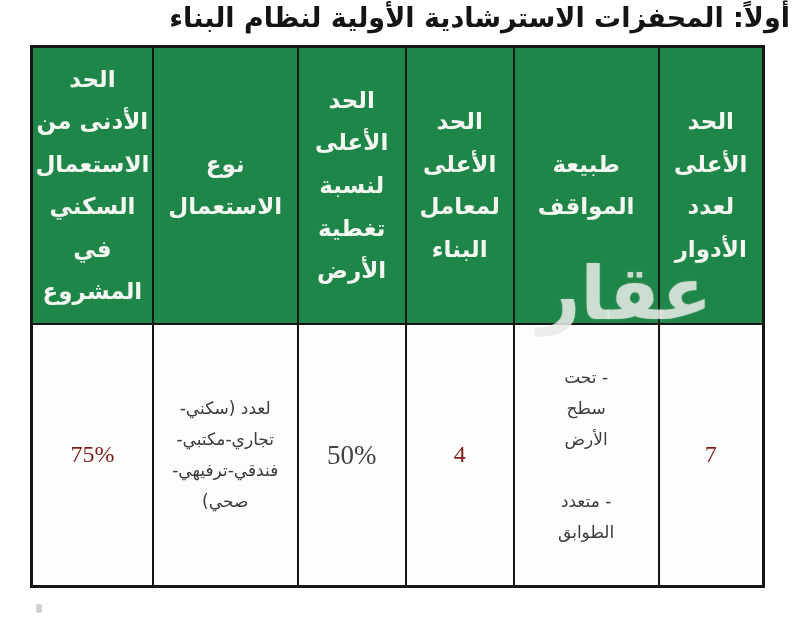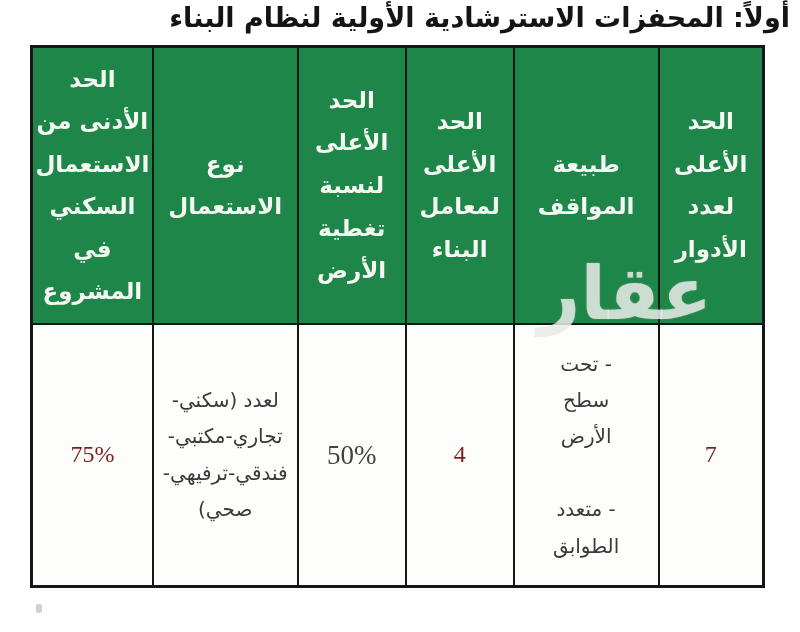--- a/index.html
+++ b/index.html
@@ -49,21 +49,21 @@
   .header .tcell {
     background: #1f8649;
     color: #f4f7f2;
     font-weight: bold;
     font-size: 23px;
     line-height: 1.85;
   }
   .body .tcell {
     background: #fdfdfc;
     color: #3a3a3a;
-    font-size: 20px;
+    font-size: 17px;
     line-height: 1.82;
   }
   .body .tcell.num {
     font-family: Liberation Serif, serif;
     font-size: 24px;
     line-height: 1.2;
     color: #7f1d1d;
   }
   .body .tcell.num-small {
     font-family: "Liberation Serif", "DejaVu Serif", serif;

